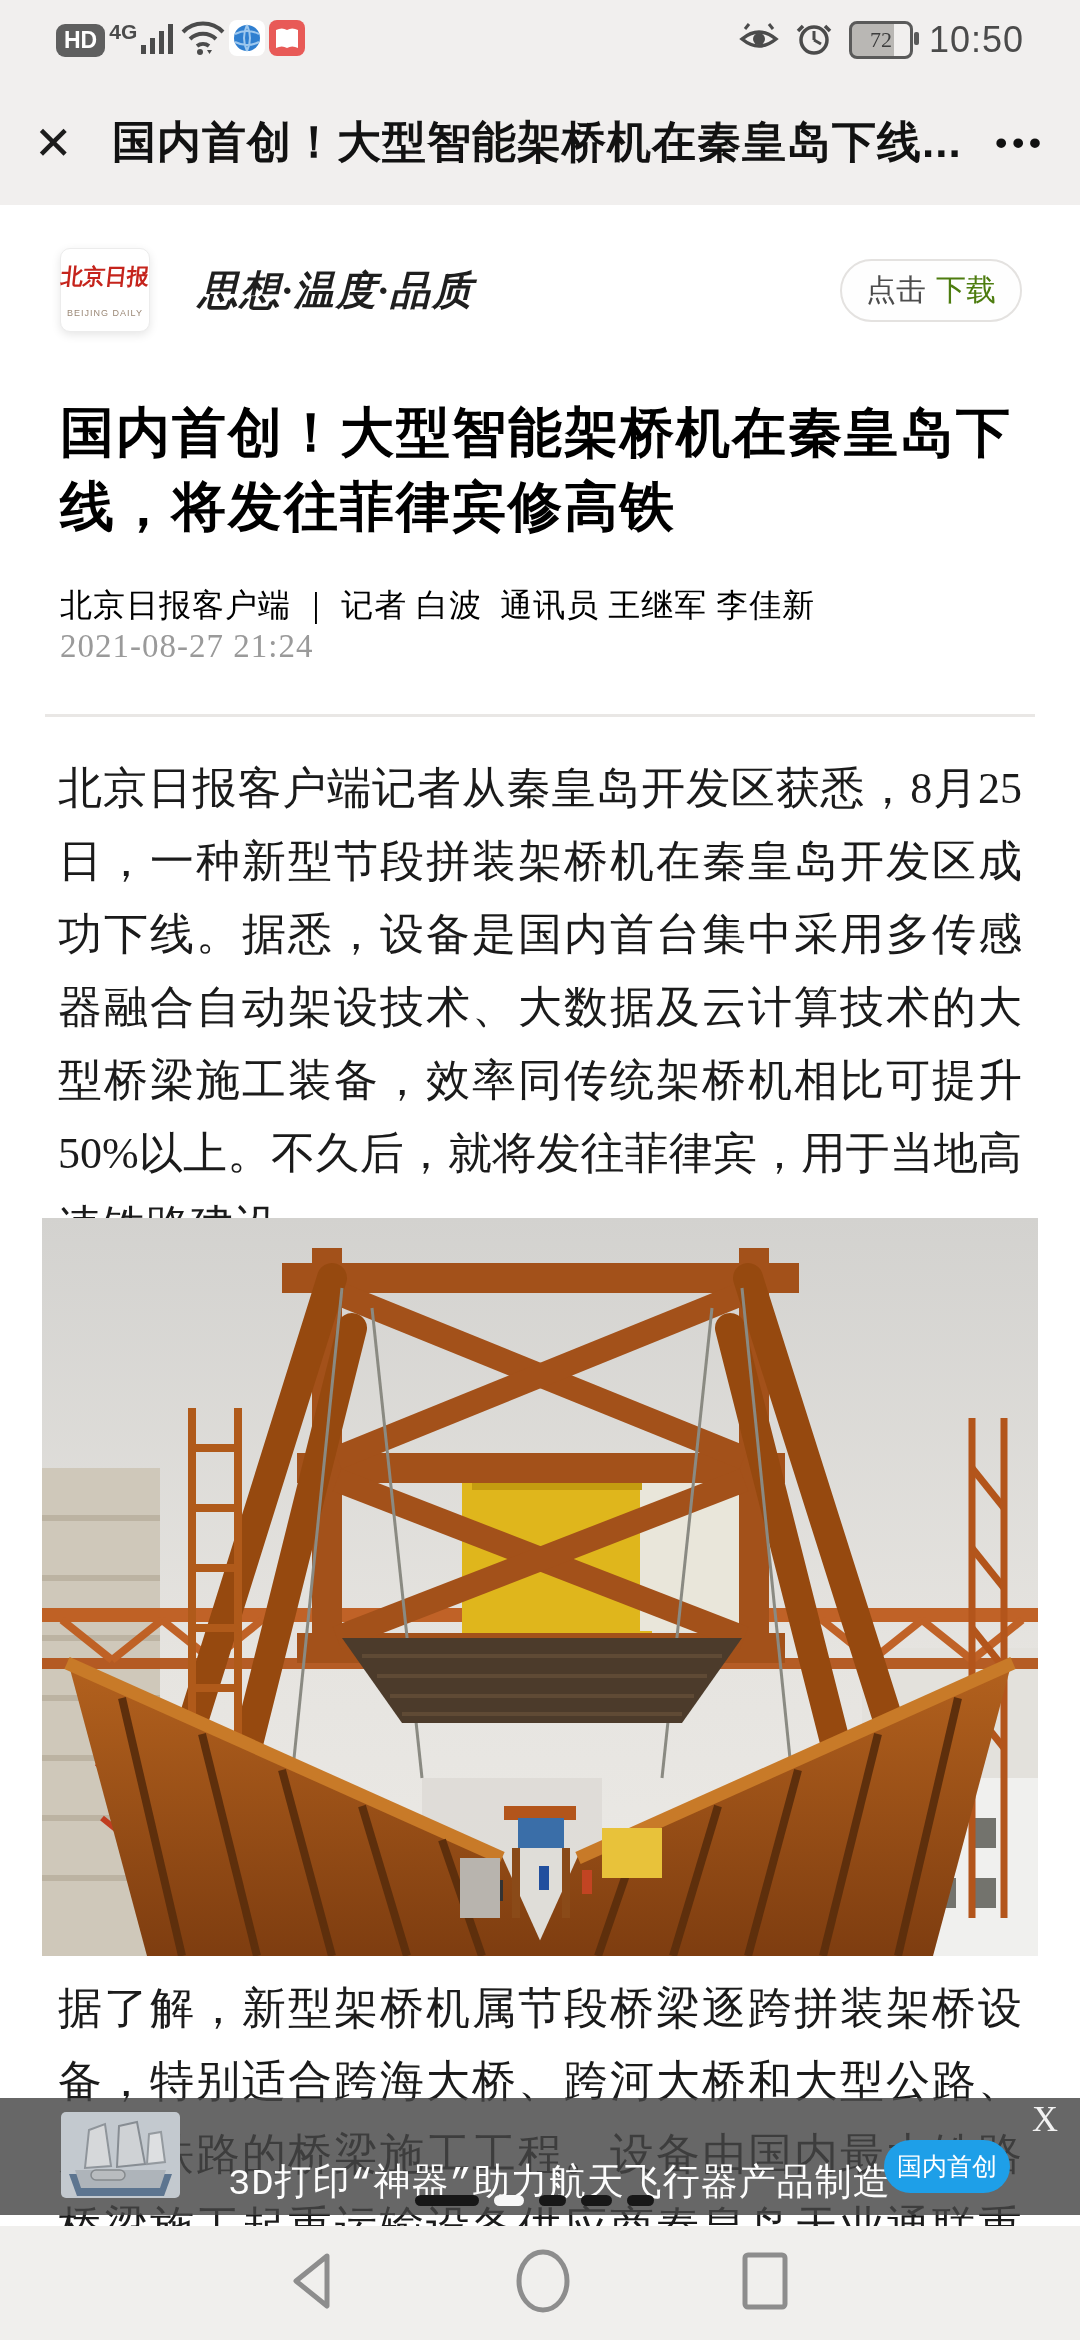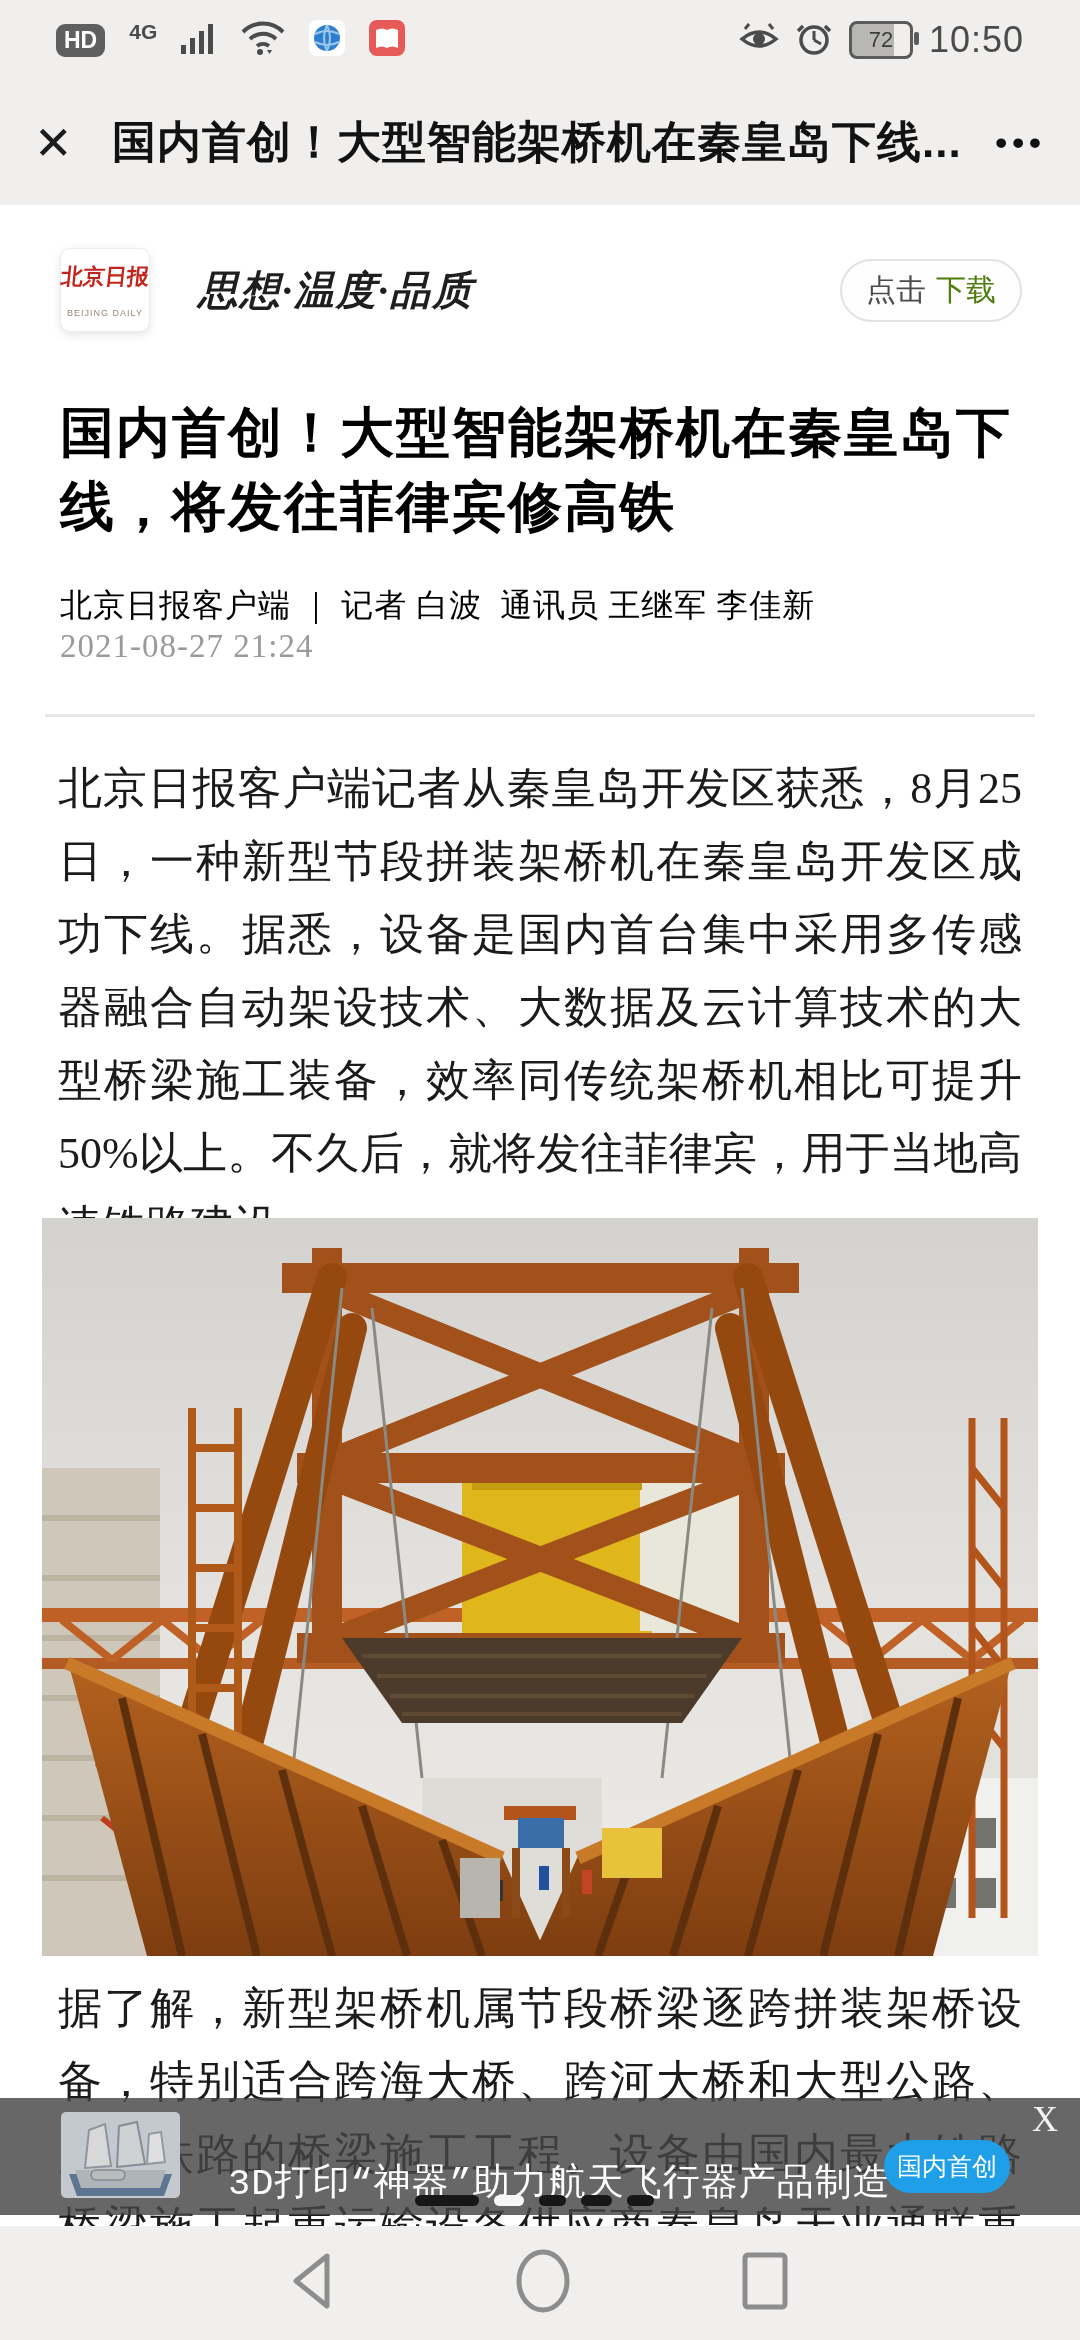--- a/index.html
+++ b/index.html
@@ -3,28 +3,28 @@
 <meta charset="utf-8">
 <style>
   html,body{margin:0;padding:0;background:#000;}
   .screen{position:relative;width:1080px;height:2340px;background:#ffffff;overflow:hidden;
           font-family:"Liberation Sans","DejaVu Sans",sans-serif;}
 
   
   .chrome{position:absolute;top:0;left:0;width:1080px;height:205px;background:#f1efee;z-index:6;}
   .status-bar{position:absolute;top:0;left:0;right:0;height:80px;display:flex;align-items:center;
               padding:0 56px;box-sizing:border-box;color:#4b4b4b;}
-  .sb-left{display:flex;align-items:center;gap:24px;}
+  .sb-left{display:flex;align-items:center;gap:4px;}
   .sb-right{display:flex;align-items:center;gap:16px;margin-left:auto;}
   .hd-badge{background:#5f5f5f;color:#fff;font-weight:bold;font-size:23px;border-radius:9px;
             padding:5px 8px;line-height:1;}
   .net-4g{font-size:21px;font-weight:bold;color:#4b4b4b;transform:translateY(-8px);}
   .sb-time{font-size:36px;color:#4b4b4b;letter-spacing:1px;}
   .battery{position:relative;width:58px;height:32px;border:3px solid #5a5a5a;border-radius:8px;
-           display:flex;align-items:center;justify-content:center;background:linear-gradient(to right,#b9b7b4 72%,#f1efee 72%);}
+           display:flex;align-items:center;justify-content:center;background:linear-gradient(to right,#b9b7b4 72%,#f1efee 72%);font-family:Liberation Serif, serif;}
   .battery span{font-size:22px;color:#3d3d3d;line-height:1;}
   .battery:after{content:"";position:absolute;right:-9px;top:8px;width:5px;height:13px;background:#5a5a5a;border-radius:2px;}
 
   .title-bar{position:absolute;top:80px;left:0;right:0;height:125px;display:flex;align-items:center;
              padding:0 34px;box-sizing:border-box;}
   .close-btn{font-size:46px;color:#1c1c1c;font-weight:300;width:64px;flex:0 0 auto;}
   .page-title{flex:1;font-size:44px;font-weight:600;color:#121212;white-space:nowrap;overflow:hidden;
               margin-left:14px;letter-spacing:1px;}
   .more-btn{font-size:34px;font-weight:bold;color:#111;letter-spacing:5px;margin-left:10px;}
 

